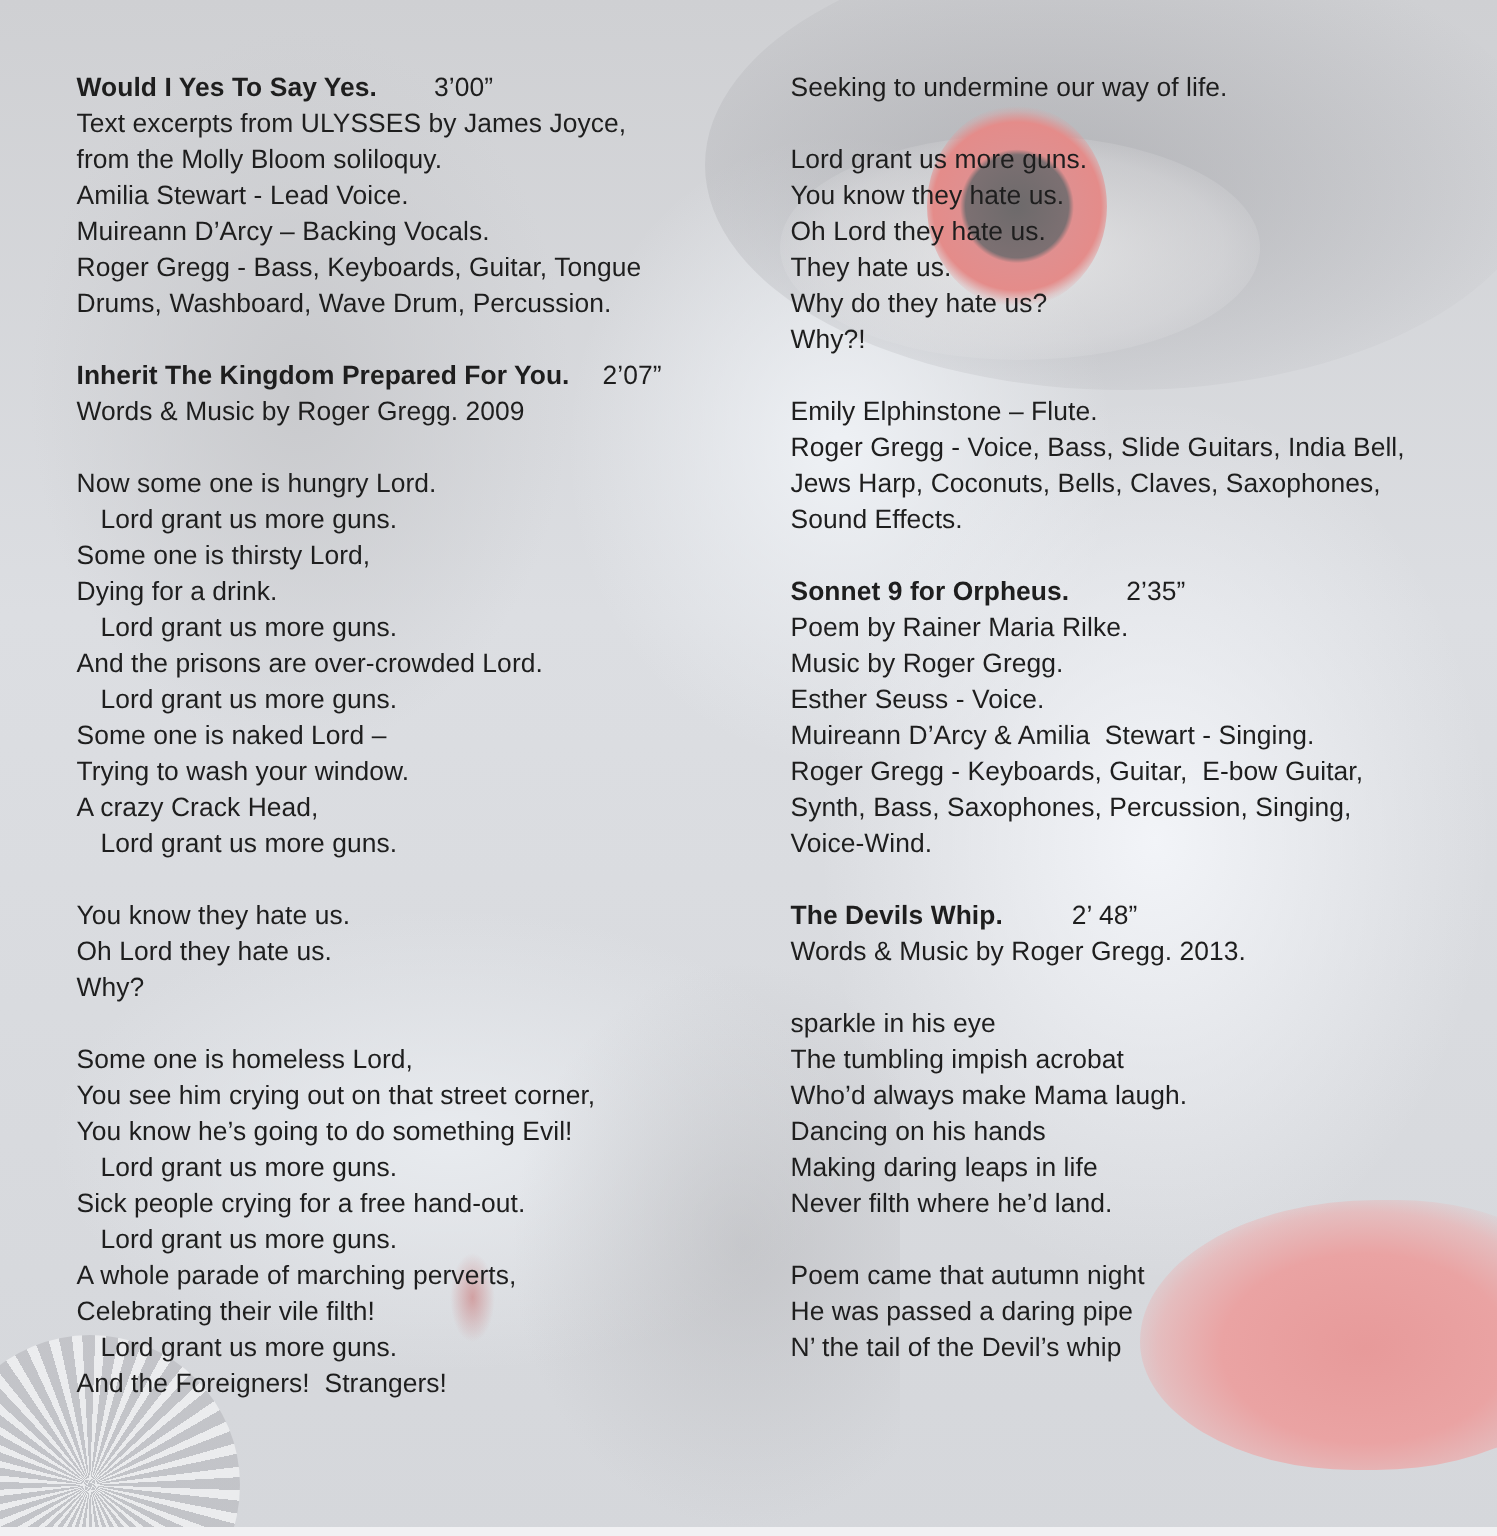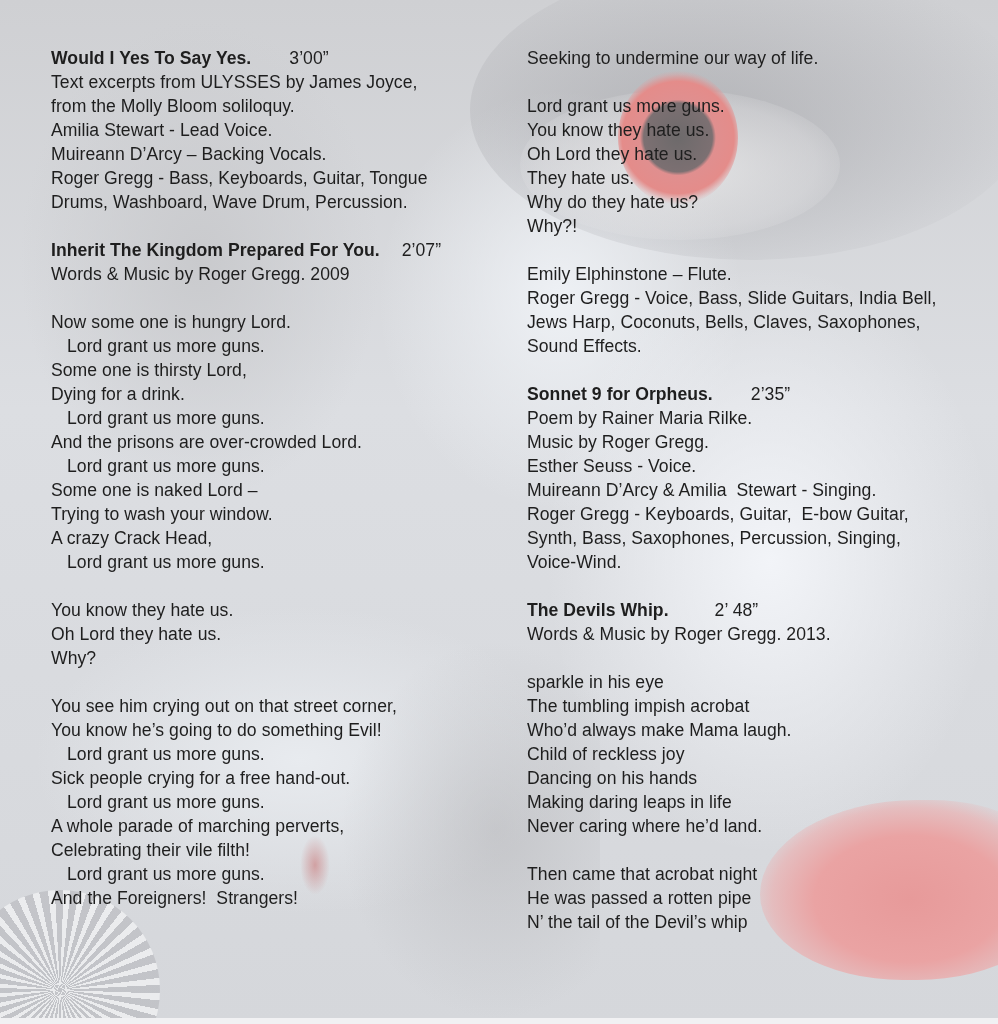--- a/index.html
+++ b/index.html
@@ -109,20 +109,21 @@
     <div class="line indent">Lord grant us more guns.</div>
     <div class="line">Some one is naked Lord –</div>
     <div class="line">Trying to wash your window.</div>
     <div class="line">A crazy Crack Head,</div>
     <div class="line indent">Lord grant us more guns.</div>
     <div class="gap"></div>
     <div class="line">You know they hate us.</div>
     <div class="line">Oh Lord they hate us.</div>
     <div class="line">Why?</div>
     <div class="gap"></div>
+    <div class="line">Some one is homeless Lord,</div>
     <div class="line">You see him crying out on that street corner,</div>
     <div class="line">You know he’s going to do something Evil!</div>
     <div class="line indent">Lord grant us more guns.</div>
     <div class="line">Sick people crying for a free hand-out.</div>
     <div class="line indent">Lord grant us more guns.</div>
     <div class="line">A whole parade of marching perverts,</div>
     <div class="line">Celebrating their vile filth!</div>
     <div class="line indent">Lord grant us more guns.</div>
     <div class="line">And the Foreigners!  Strangers!</div>
   </section>
@@ -156,22 +157,21 @@
     <div class="line">Voice-Wind.</div>
   </section>
   <div class="gap"></div>
   <section>
     <div class="title-line"><span class="t">The Devils Whip.</span><span style="display:inline-block;width:46px"></span><span>2’ 48”</span></div>
     <div class="line">Words &amp; Music by Roger Gregg. 2013.</div>
     <div class="gap"></div>
     <div class="line">sparkle in his eye</div>
     <div class="line">The tumbling impish acrobat</div>
     <div class="line">Who’d always make Mama laugh.</div>
-    <div class="line">Child of reckless joy</div>
     <div class="line">Dancing on his hands</div>
     <div class="line">Making daring leaps in life</div>
-    <div class="line">Never caring where he’d land.</div>
+    <div class="line">Never filth where he’d land.</div>
     <div class="gap"></div>
-    <div class="line">Then came that acrobat night</div>
-    <div class="line">He was passed a rotten pipe</div>
+    <div class="line">Poem came that autumn night</div>
+    <div class="line">He was passed a daring pipe</div>
     <div class="line">N’ the tail of the Devil’s whip</div>
   </section>
 </div>
 
 </body></html>

